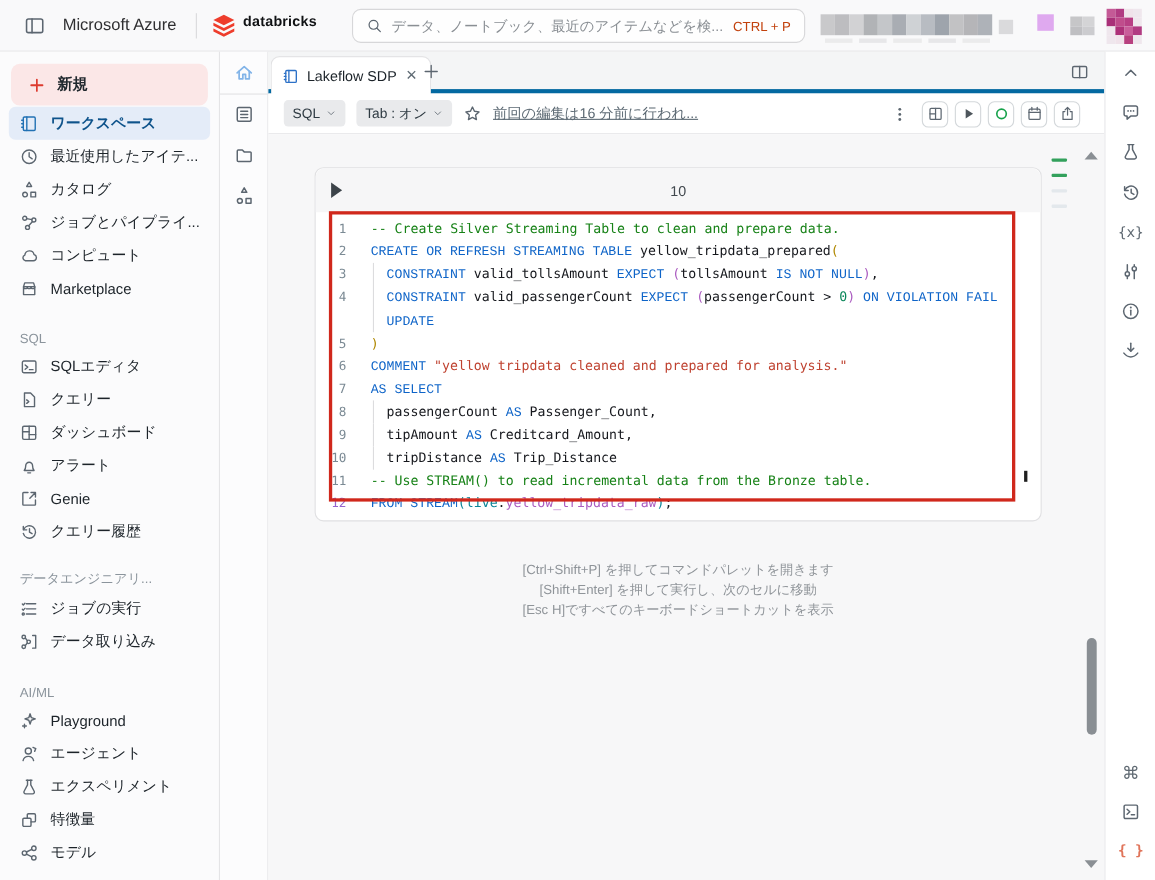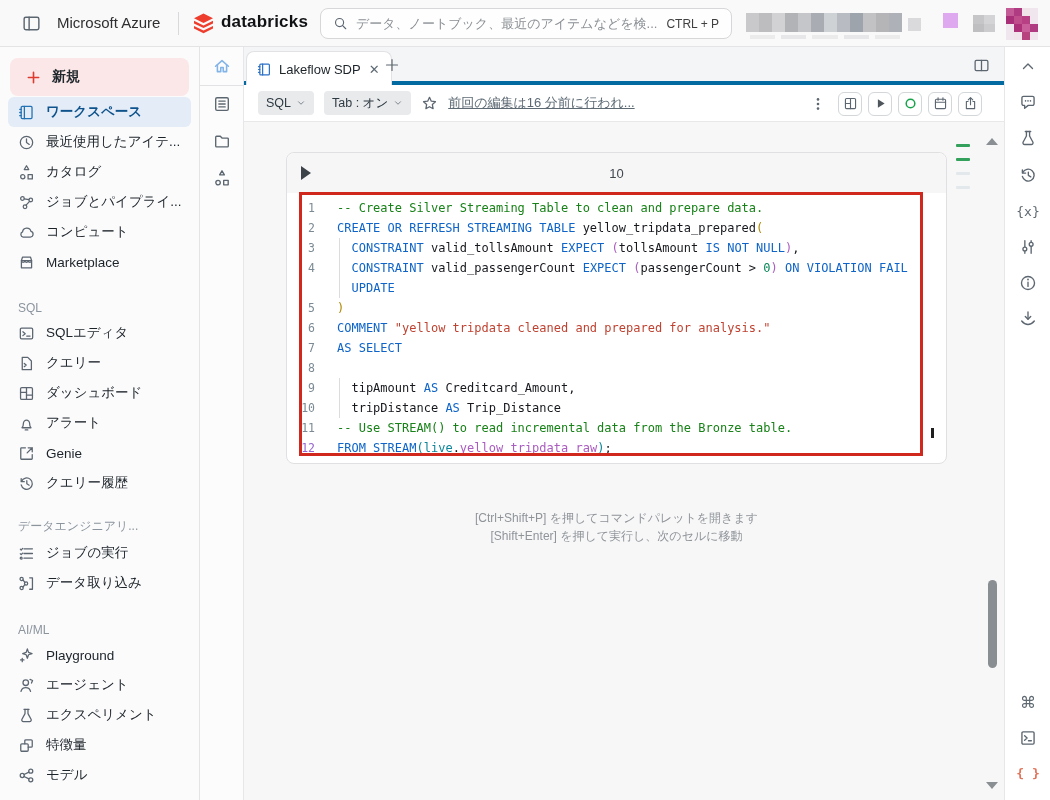--- a/index.html
+++ b/index.html
@@ -7,24 +7,24 @@
   body { font-family:"Liberation Sans","DejaVu Sans",sans-serif; background:#fff; color:#1c2329; position:relative; }
   .abs { position:absolute; }
   svg.ic { display:block; fill:none; stroke:#5c6670; stroke-width:1.2; stroke-linecap:round; stroke-linejoin:round; }
 
   
   #topbar { left:0; top:0; width:1050px; height:47px; background:#f9f9fa; border-bottom:1px solid #e4e4e6; }
   #sidebar-toggle { left:22px; top:14px; width:19px; height:19px; cursor:pointer; }
   #azure-label { left:57px; top:14px; font-size:15px; color:#2f2f31; }
   #top-div { left:178px; top:12px; width:1px; height:23px; background:#d9d9db; }
   #db-logo { left:192px; top:12px; width:23px; height:23px; }
-  #db-word { left:221px; top:12px; font-size:17px; font-weight:bold; color:#101214; letter-spacing:.2px; }
+  #db-word { left:221px; top:12px; font-size:13px; font-weight:bold; color:#101214; letter-spacing:.2px; }
   #searchbox { left:320px; top:8px; width:412px; height:31px; background:#fefefe; border:1px solid #d7d7d9; border-radius:8px; display:flex; align-items:center; padding:0 12px; gap:8px; }
   #searchbox .ph { font-size:13px; color:#8a8f94; flex:1; white-space:nowrap; overflow:hidden; }
-  #searchbox .sc { font-size:12px; color:#404040; white-space:nowrap; }
+  #searchbox .sc { font-size:12px; color:#c2410c; white-space:nowrap; }
   .mosaic { display:grid; }
   .mosaic div { width:100%; height:100%; }
   #mosaic-user { left:746px; top:13px; width:156px; height:19px; grid-template-columns:repeat(12,1fr); }
   #mosaic-sub { left:750px; top:35px; width:150px; height:4px; grid-template-columns:repeat(5,1fr); gap:6px; }
   #mosaic-lone { left:908px; top:18px; width:13px; height:13px; background:#dadadc; }
   #purple-chip { left:943px; top:13px; width:15px; height:15px; background:#dfa9ef; }
   #mosaic-two { left:973px; top:15px; width:22px; height:17px; grid-template-columns:repeat(2,1fr); }
   #avatar { left:1006px; top:8px; width:32px; height:32px; grid-template-columns:repeat(4,1fr); cursor:pointer; }
 
   
@@ -73,21 +73,21 @@
   #cell { position:absolute; left:42px; top:30px; width:661px; background:#fff; border:1px solid #e0e0e2; border-radius:8px; }
   #cell-head { height:40px; background:#f6f6f7; border-radius:8px 8px 0 0; display:flex; align-items:center; position:relative; }
   #run-btn { position:absolute; left:14px; top:13px; width:0; height:0; border-left:10px solid #3c4349; border-top:7px solid transparent; border-bottom:7px solid transparent; cursor:pointer; }
   #cell-count { width:100%; text-align:center; font-size:13px; color:#41484e; }
   #code { padding:5px 0; font-family:"DejaVu Sans Mono","Liberation Mono",monospace; font-size:12px; line-height:20px; cursor:text; }
   .crow { display:flex; }
   .ln { width:42px; flex:none; text-align:right; padding-right:14px; color:#7b8a94; font-size:11.5px; line-height:20px; user-select:none; }
   .ln.act { color:#9565cf; }
   .lc { white-space:pre; position:relative; padding-left:8px; }
   .iguide { position:absolute; left:10px; top:0; bottom:0; width:1px; background:#dcdcde; }
-  .tok.k { color:#0e64c8; } .tok.c { color:#178217; } .tok.s { color:#bf4230; }
+  .tok.k { color:#0e64c8;font-family:Liberation Mono, monospace; } .tok.c { color:#178217; } .tok.s { color:#bf4230; }
   .tok.i { color:#16181d; } .tok.g { color:#b08800; } .tok.p { color:#ab5cc0; }
   .tok.t { color:#0c8598; } .tok.n { color:#098658; } .tok.o { color:#16181d; }
   #red-box { position:absolute; left:55px; top:70px; width:624px; height:264px; border:3px solid #d0281c; pointer-events:none; z-index:5; }
   #cursor-mark { position:absolute; left:687px; top:306px; width:3px; height:10px; background:#1f1f1f; z-index:6; }
   #hints { position:absolute; left:0; top:387px; width:745px; text-align:center; font-size:12px; color:#8f9499; line-height:18px; }
   .dash { position:absolute; left:712px; width:14px; height:3px; border-radius:1px; }
   .dash.g { background:#33a15c; } .dash.e { background:#e3e8ec; }
   #sb-up { position:absolute; left:742px; top:16px; width:0; height:0; border-bottom:7px solid #8a8f94; border-left:6px solid transparent; border-right:6px solid transparent; cursor:pointer; }
   #sb-down { position:absolute; left:742px; top:660px; width:0; height:0; border-top:7px solid #8a8f94; border-left:6px solid transparent; border-right:6px solid transparent; cursor:pointer; }
   #sb-thumb { position:absolute; left:744px; top:458px; width:9px; height:88px; border-radius:5px; background:#898e93; cursor:grab; }
@@ -546,20 +546,21 @@
           <div class="crow">
             <span class="ln">6</span>
             <span class="lc"><span class="tok k">COMMENT</span><span class="tok s"> "yellow tripdata cleaned and prepared for analysis."</span></span>
           </div>
           <div class="crow">
             <span class="ln">7</span>
             <span class="lc"><span class="tok k">AS SELECT</span></span>
           </div>
           <div class="crow">
             <span class="ln">8</span>
+            <span class="lc"><span class="iguide"></span><span class="tok i">  passengerCount </span><span class="tok k">AS</span><span class="tok i"> Passenger_Count,</span></span>
           </div>
           <div class="crow">
             <span class="ln">9</span>
             <span class="lc"><span class="iguide"></span><span class="tok i">  tipAmount </span><span class="tok k">AS</span><span class="tok i"> Creditcard_Amount,</span></span>
           </div>
           <div class="crow">
             <span class="ln">10</span>
             <span class="lc"><span class="iguide"></span><span class="tok i">  tripDistance </span><span class="tok k">AS</span><span class="tok i"> Trip_Distance</span></span>
           </div>
           <div class="crow">
@@ -571,20 +572,21 @@
             <span class="lc"><span class="tok k">FROM STREAM</span><span class="tok t">(</span><span class="tok t">live</span><span class="tok i">.</span><span class="tok p">yellow_tripdata_raw</span><span class="tok t">)</span><span class="tok i">;</span></span>
           </div>
         </div>
     </div>
   </div>
   <div id="red-box"></div>
   <div id="cursor-mark"></div>
   <div id="hints">
       <div>[Ctrl+Shift+P] を押してコマンドパレットを開きます</div>
       <div>[Shift+Enter] を押して実行し、次のセルに移動</div>
+      <div>[Esc H]ですべてのキーボードショートカットを表示</div>
     </div>
   <div class="dash g" style="top:22px"></div>
   <div class="dash g" style="top:36px"></div>
   <div class="dash e" style="top:50px"></div>
   <div class="dash e" style="top:64px"></div>
   <div id="sb-up"></div>
   <div id="sb-thumb"></div>
   <div id="sb-down"></div>
 </div>
 

